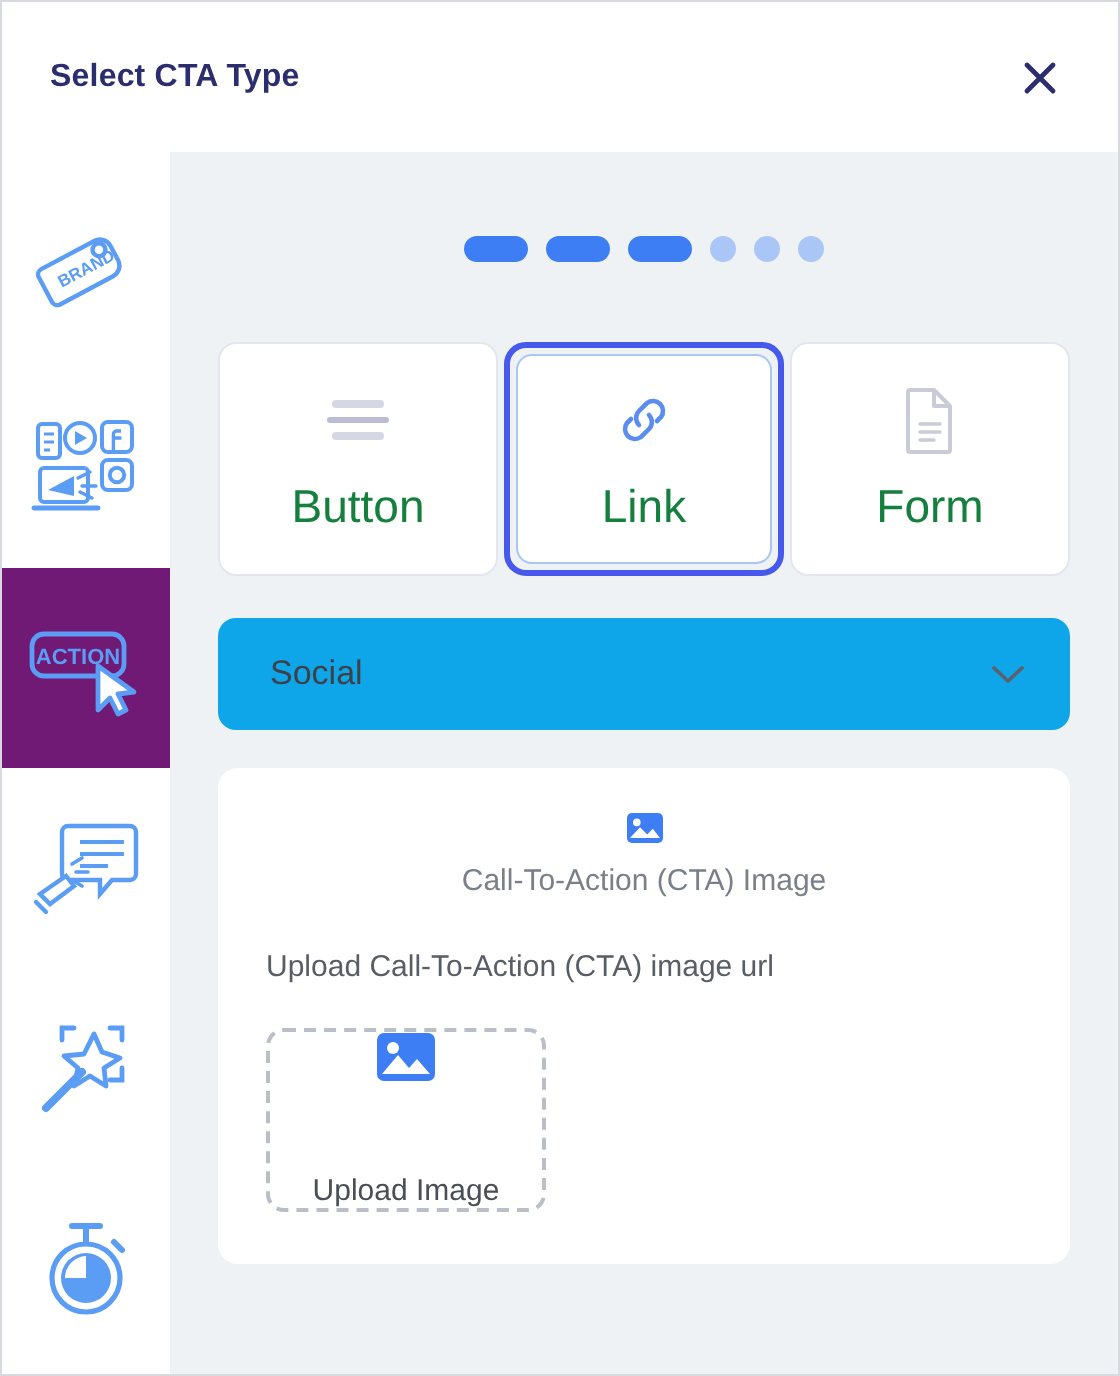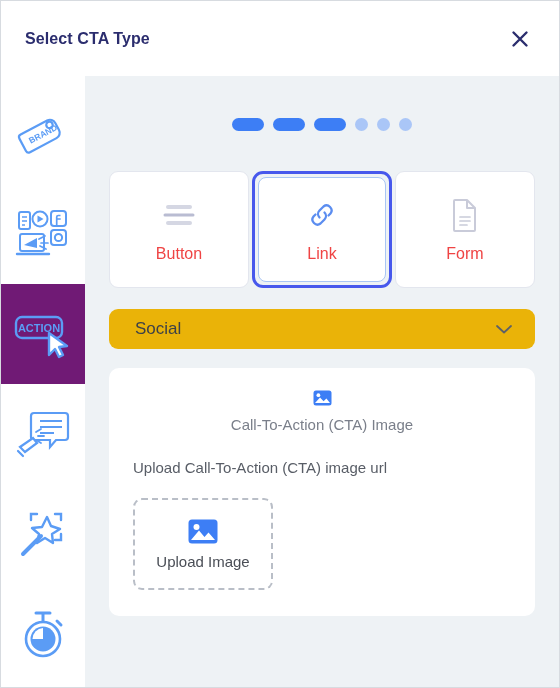--- a/index.html
+++ b/index.html
@@ -152,29 +152,29 @@
     border: 1px solid #a9c6f5;
     border-radius: 8px;
   }
   .option-icon {
     height: 36px;
     display: flex;
     align-items: center;
     justify-content: center;
   }
   .option-label {
-    font-size: 16px;
-    color: #ef4444;
+    font-size: 23px;
+    color: #15803d;
   }
 
   
   .select-box {
     margin-top: 21px;
-    height: 40px;
-    background: #eab308;
+    height: 56px;
+    background: #0ea5e9;
     border-radius: 9px;
     display: flex;
     align-items: center;
     justify-content: space-between;
     padding: 0 22px 0 26px;
     box-sizing: border-box;
     cursor: pointer;
   }
   .select-value {
     font-size: 17px;
@@ -216,21 +216,21 @@
   }
   .dropzone {
     margin-top: 22px;
     width: 140px;
     height: 92px;
     border: 2px dashed #b9bec7;
     border-radius: 9px;
     display: flex;
     flex-direction: column;
     align-items: center;
-    justify-content: center;
+    justify-content: space-between;
     gap: 9px;
     cursor: pointer;
     box-sizing: border-box;
   }
   .dropzone-text {
     font-size: 15px;
     color: #4a4e56;
   }
 </style>
 </head>

